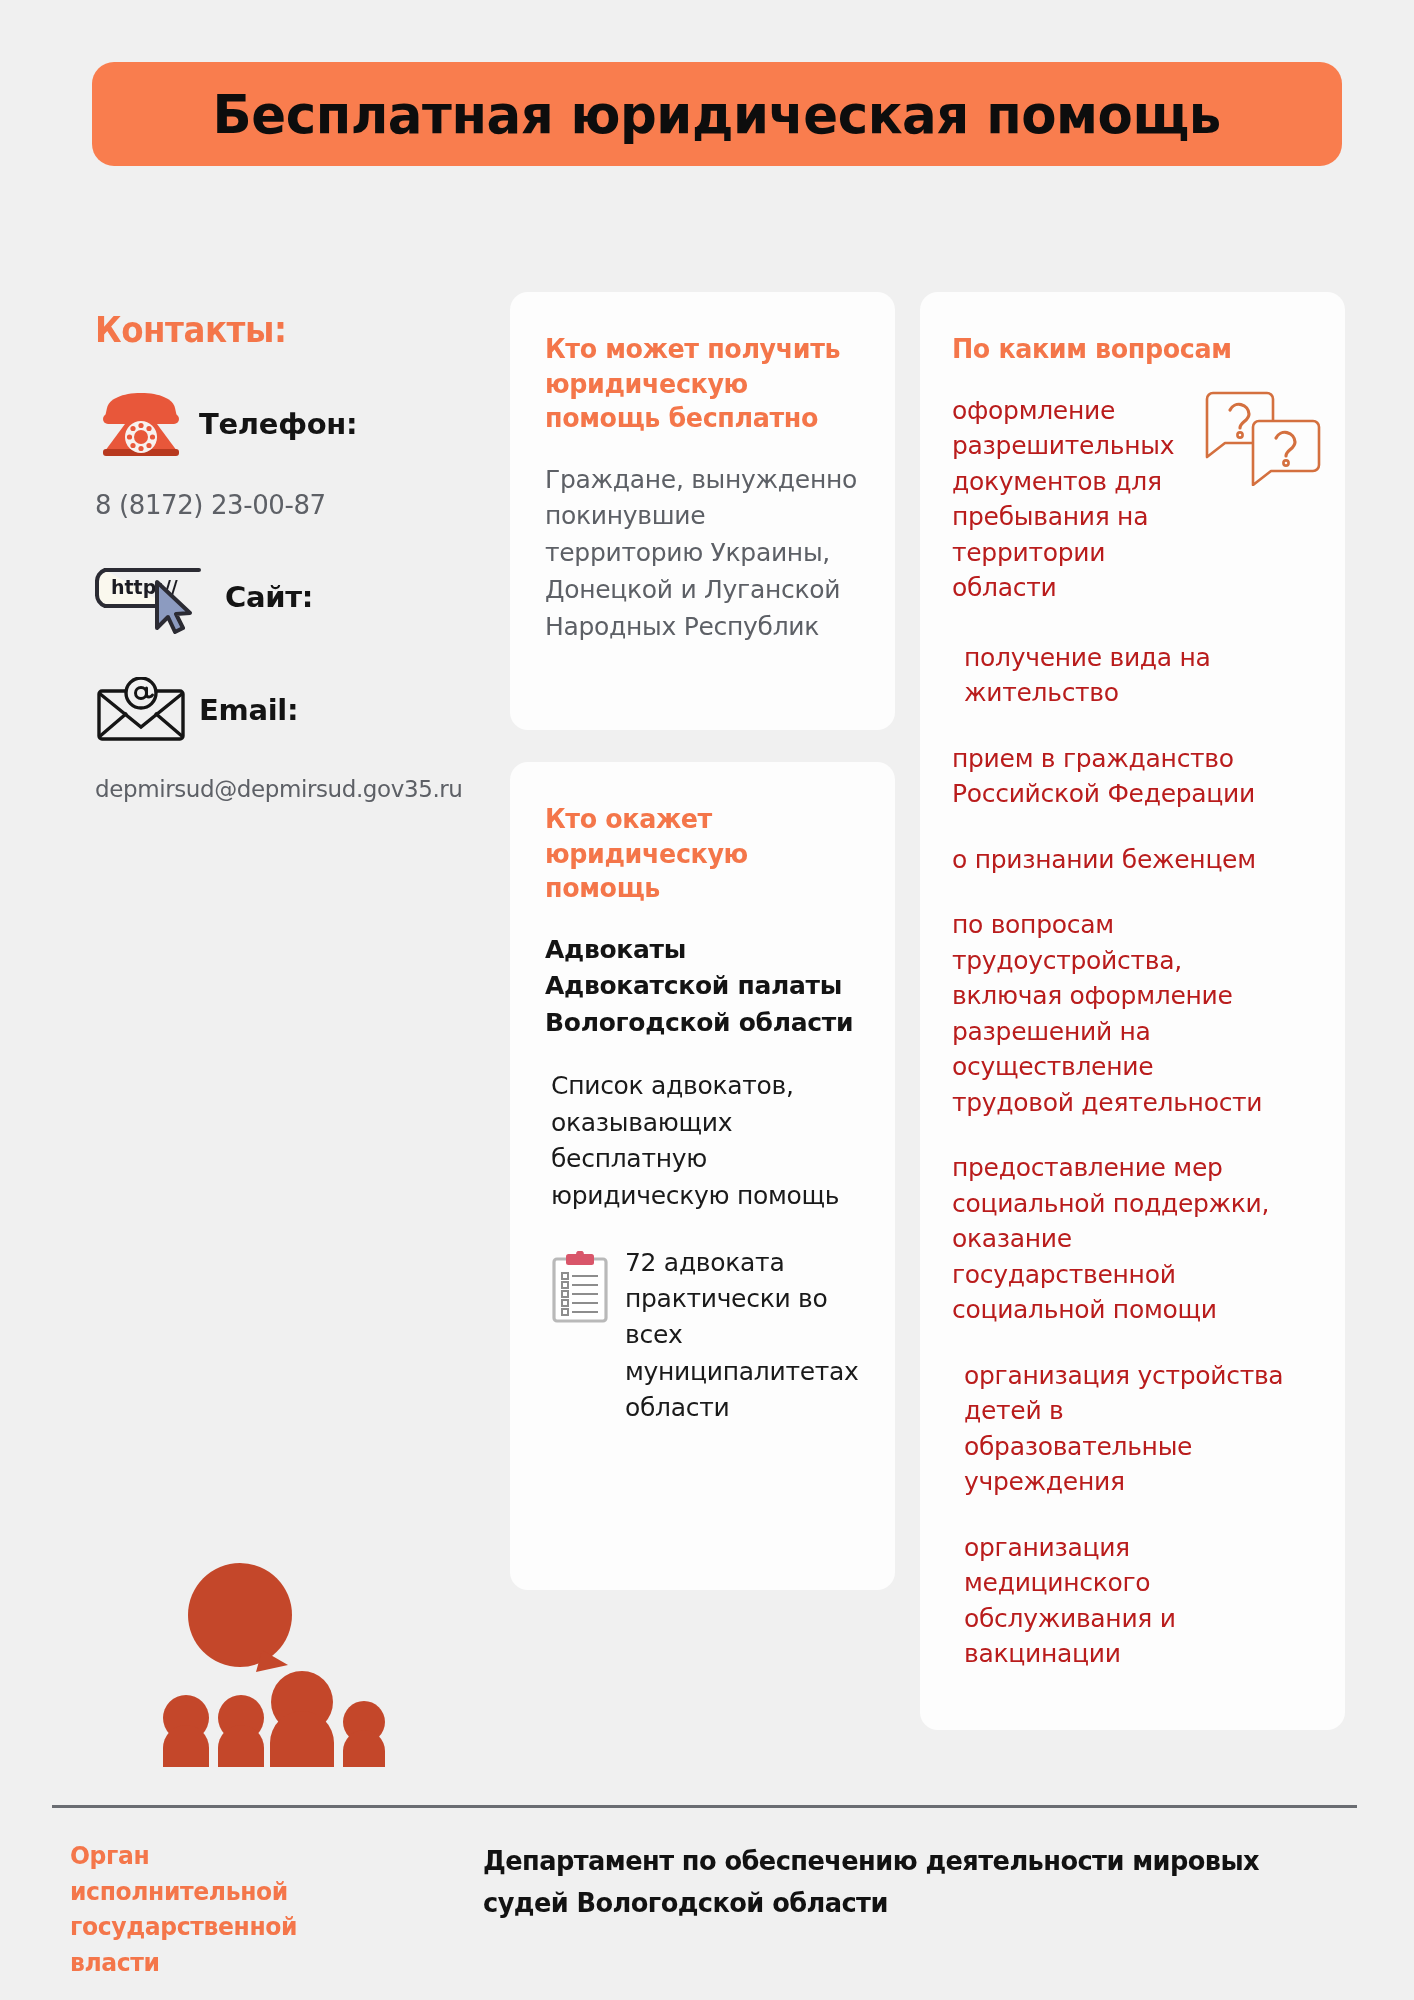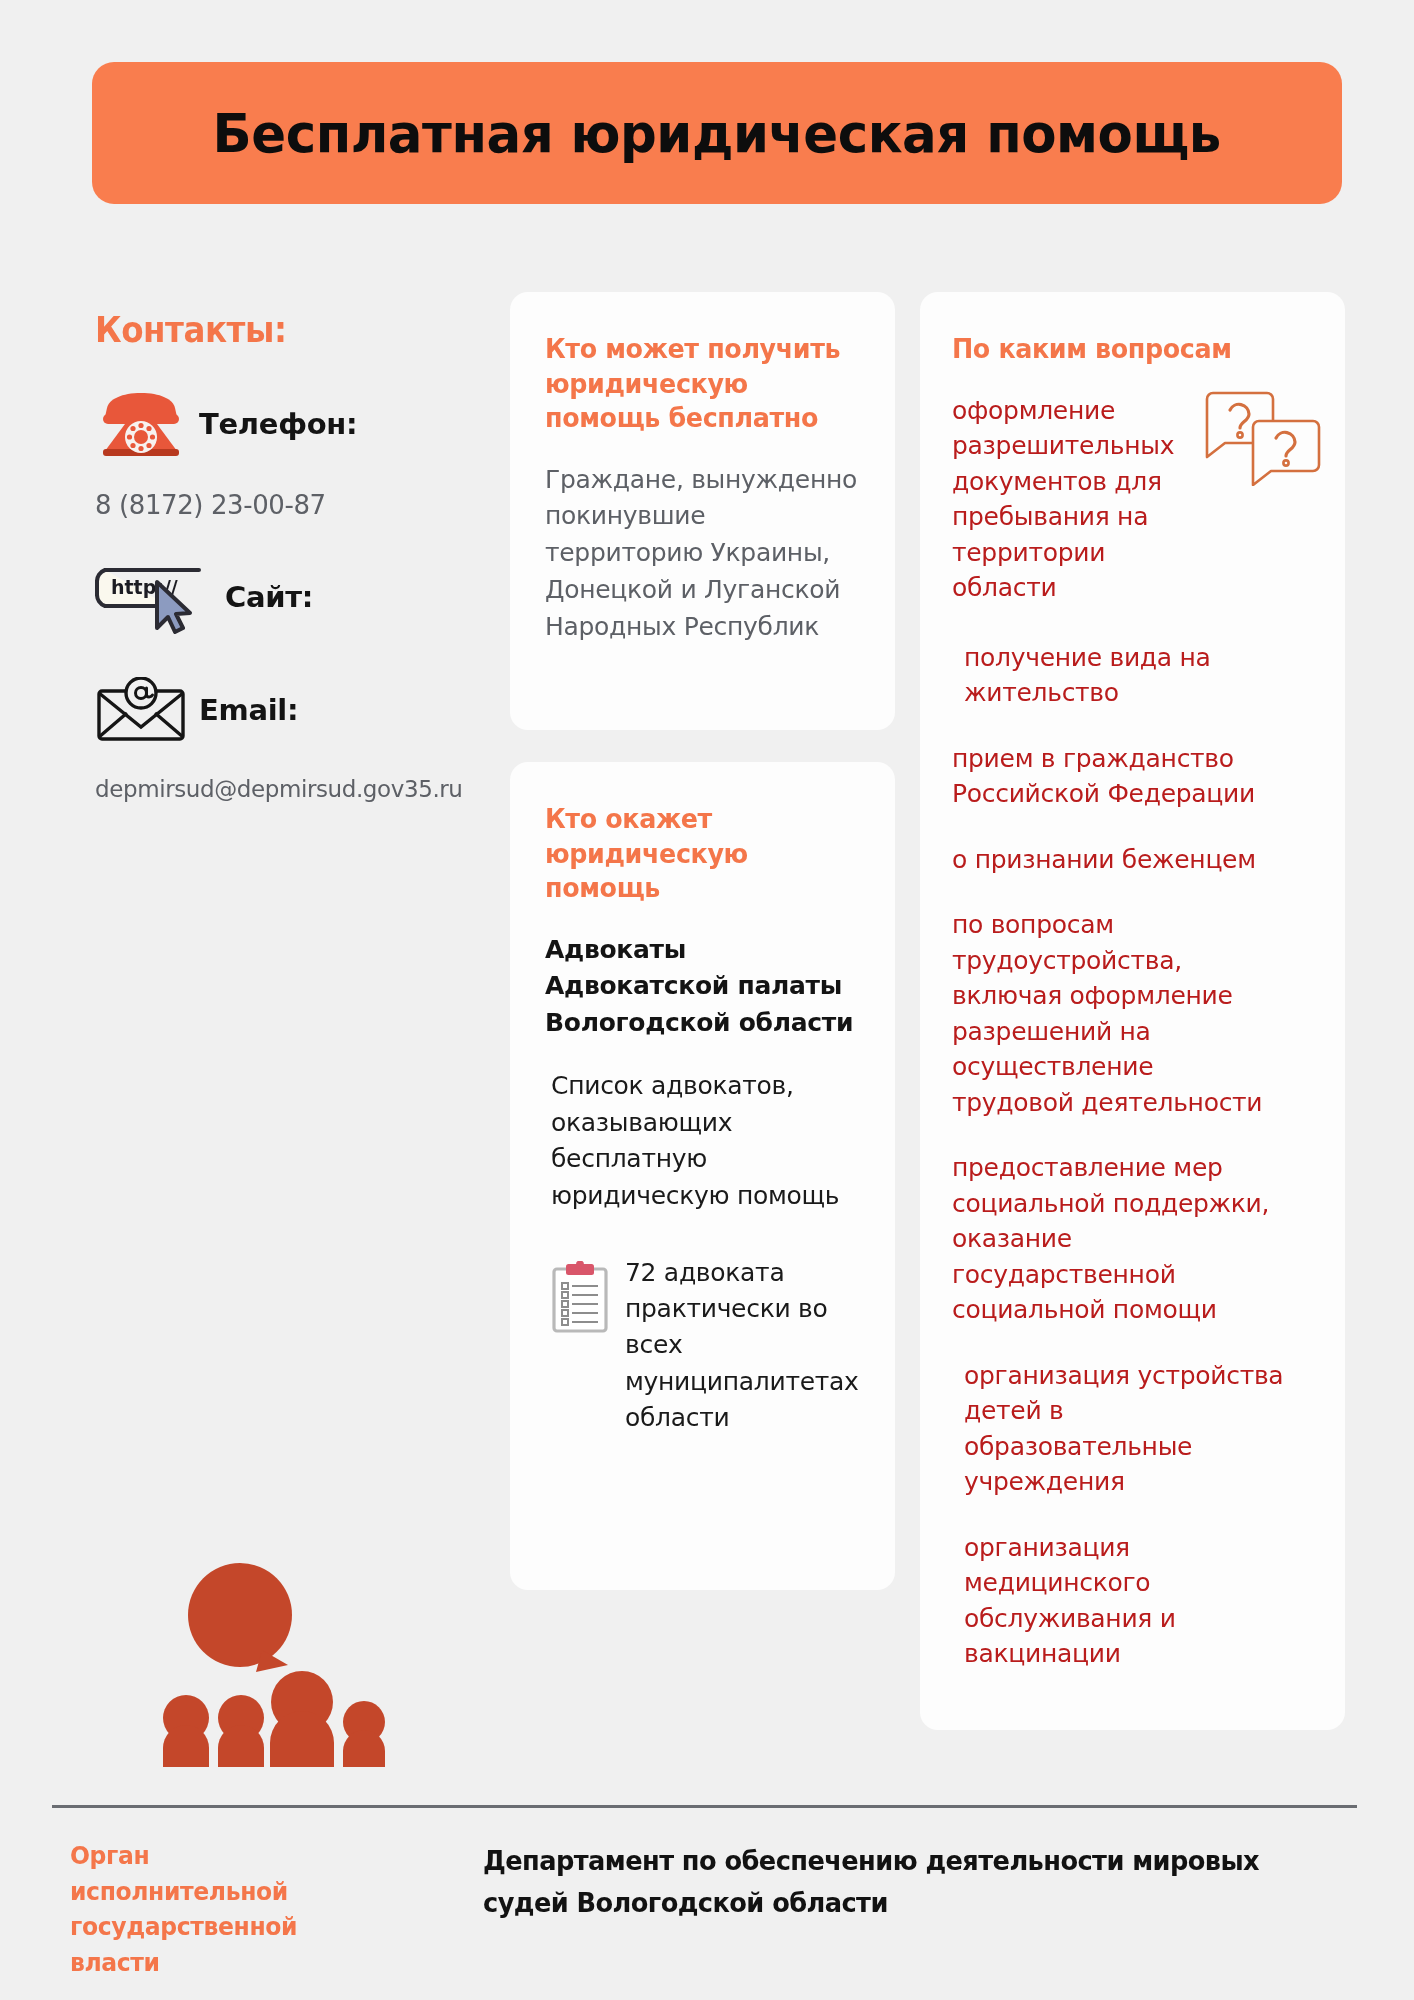--- a/index.html
+++ b/index.html
@@ -14,21 +14,21 @@
     overflow: hidden;
     position: relative;
   }
 
   
   .title-banner {
     position: absolute;
     left: 92px;
     top: 62px;
     width: 1250px;
-    height: 142px;
+    height: 104px;
     background: #f97d4e;
     border-radius: 22px;
     display: flex;
     align-items: center;
     justify-content: center;
     box-sizing: border-box;
     padding: 0 30px;
   }
   .title-banner .title-text {
     font-family: "DejaVu Sans", "Liberation Sans", sans-serif;
@@ -138,21 +138,21 @@
     top: -2px;
     width: 120px;
     height: 95px;
   }
 
   
   .adv-row {
     display: flex;
     align-items: flex-start;
     gap: 16px;
-    margin-top: 40px;
+    margin-top: 30px;
     padding-left: 6px;
   }
   .icon-clipboard { width: 58px; height: 78px; flex: 0 0 auto; margin-top: 6px; }
   .adv-text {
     font-size: 25px;
     color: #1a1a1a;
     line-height: 1.45;
     letter-spacing: -0.3px;
     max-width: 215px;
   }

